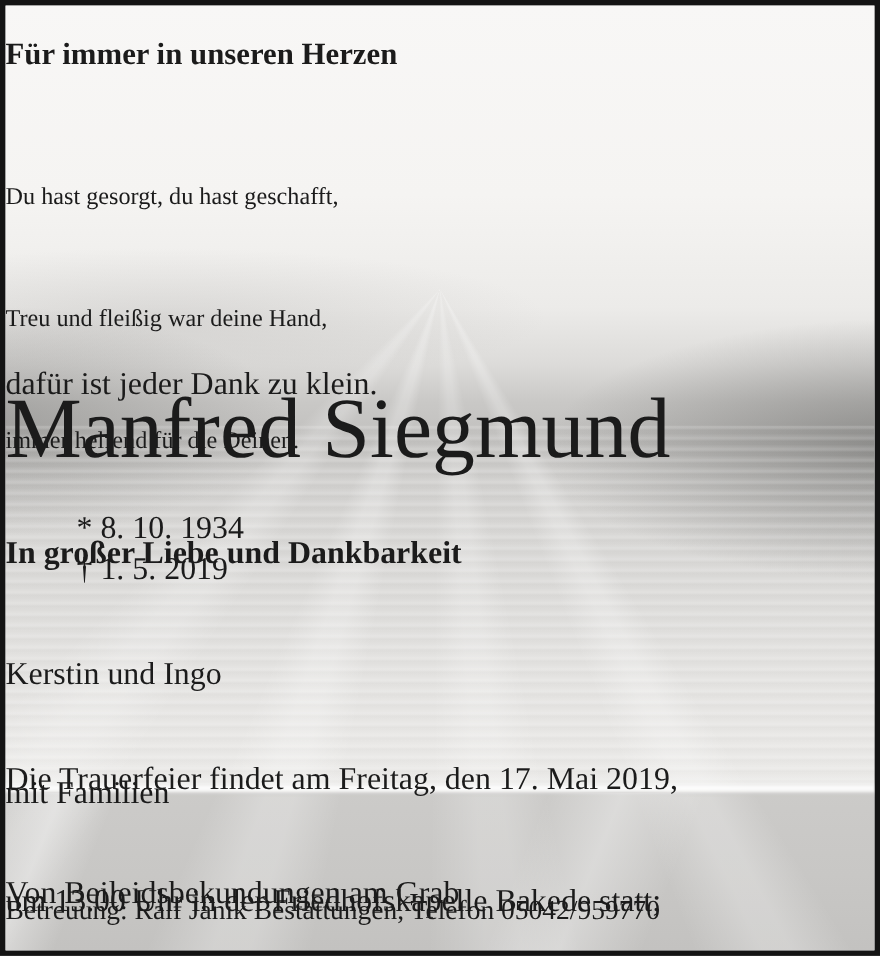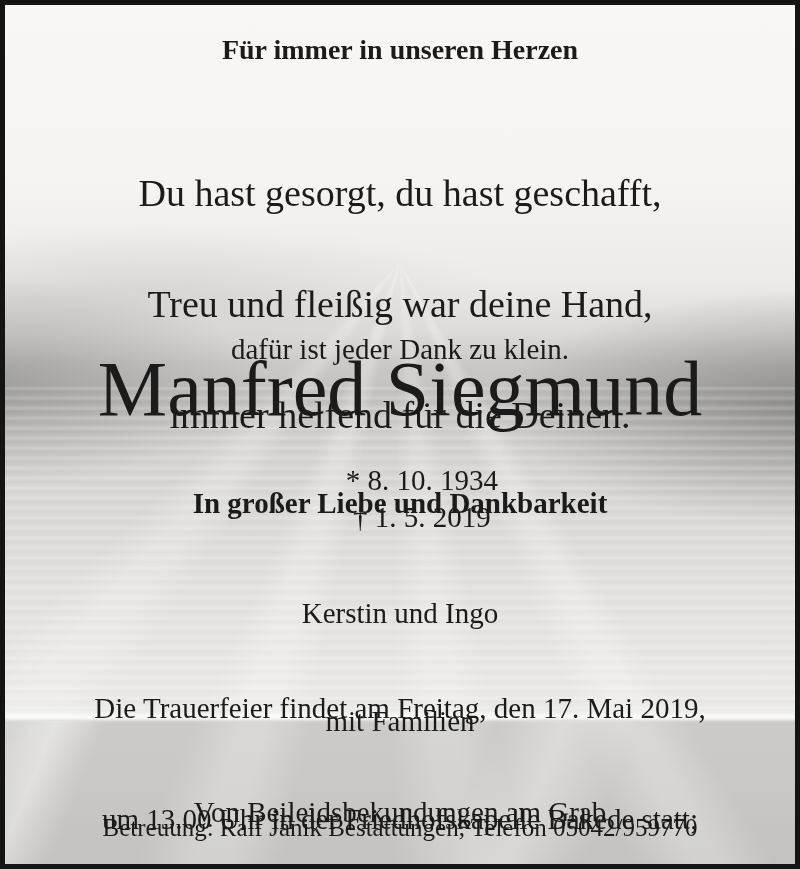--- a/index.html
+++ b/index.html
@@ -87,25 +87,24 @@
       linear-gradient(112deg,
         rgba(255,255,255,0) 1%, rgba(255,255,255,0.38) 6%, rgba(255,255,255,0) 12%),
       linear-gradient(112deg,
         rgba(255,255,255,0) 58%, rgba(255,255,255,0.32) 66%, rgba(255,255,255,0) 75%);
   }
   
   .content { position: absolute; left: 0; top: 0; right: 0; bottom: 0; }
   .txt {
     position: absolute;
     left: 0; right: 0;
-    text-align: center;
     white-space: pre;
   }
   .header       { top: 28px;  font-size: 28px; font-weight: bold; line-height: 34px; }
-  .poem1        { top: 96px;  font-size: 38px; line-height: 37px; }
+  .poem1        { top: 80px;  font-size: 22px; line-height: 37px; }
   .poem2        { top: 252px; font-size: 29px; line-height: 37px; }
   .name         { top: 341px; font-size: 78px; font-weight: normal; line-height: 86px; }
   .dates        { top: 420px; font-size: 29px; line-height: 37px; }
   .dates .date  { display: inline-block; margin: 0 21px; }
   .farewell     { top: 480px; font-size: 29px; font-weight: bold; line-height: 36px; }
   .mourners     { top: 518px; font-size: 29px; line-height: 36px; }
   .service      { top: 611px; font-size: 29px; line-height: 37px; }
   .condolence   { top: 720px; font-size: 29px; line-height: 35px; }
   .funeral-home { top: 808px; font-size: 25px; line-height: 30px; }
 </style>

